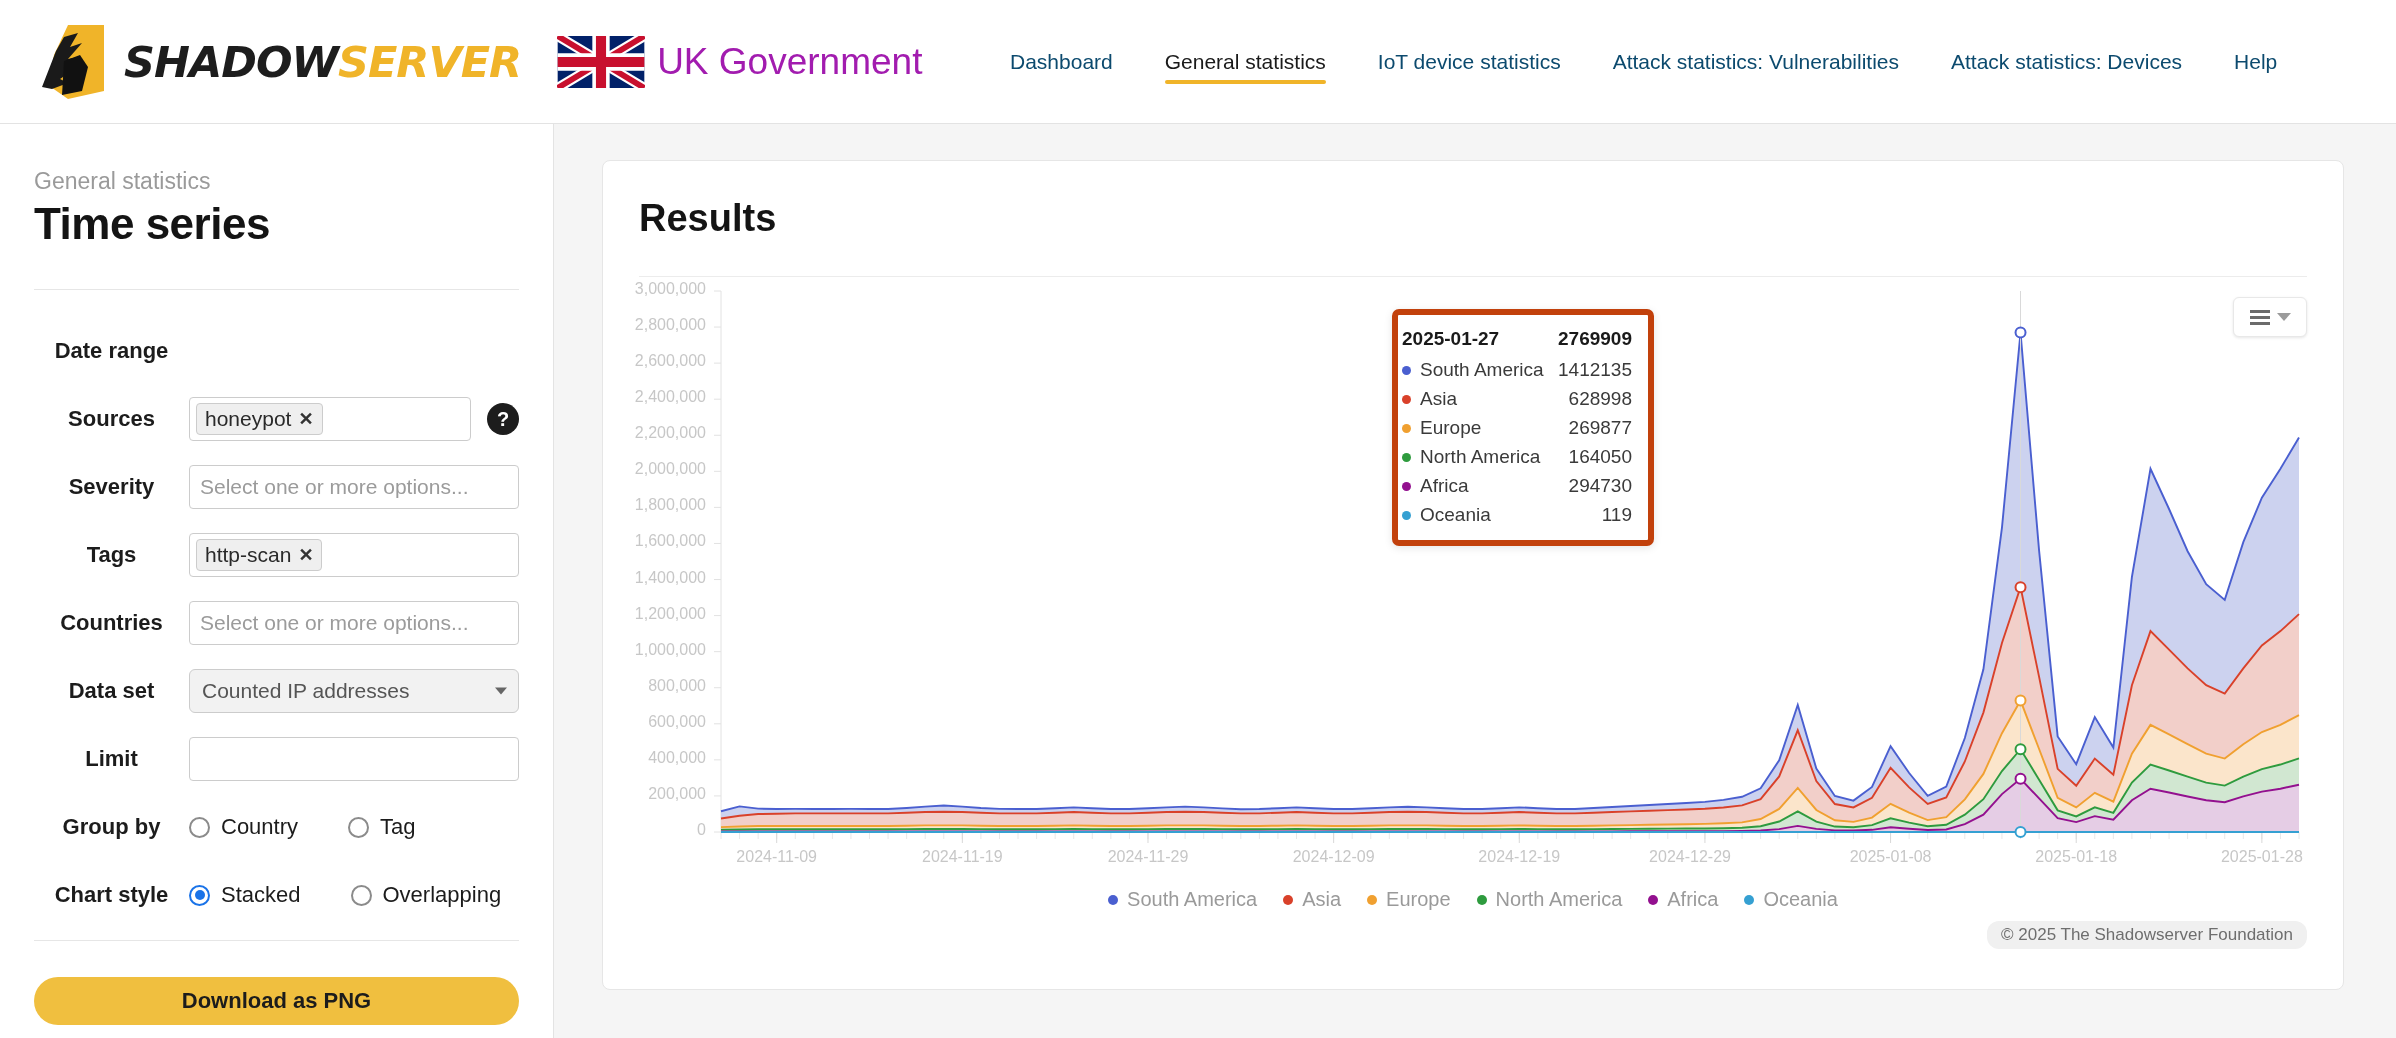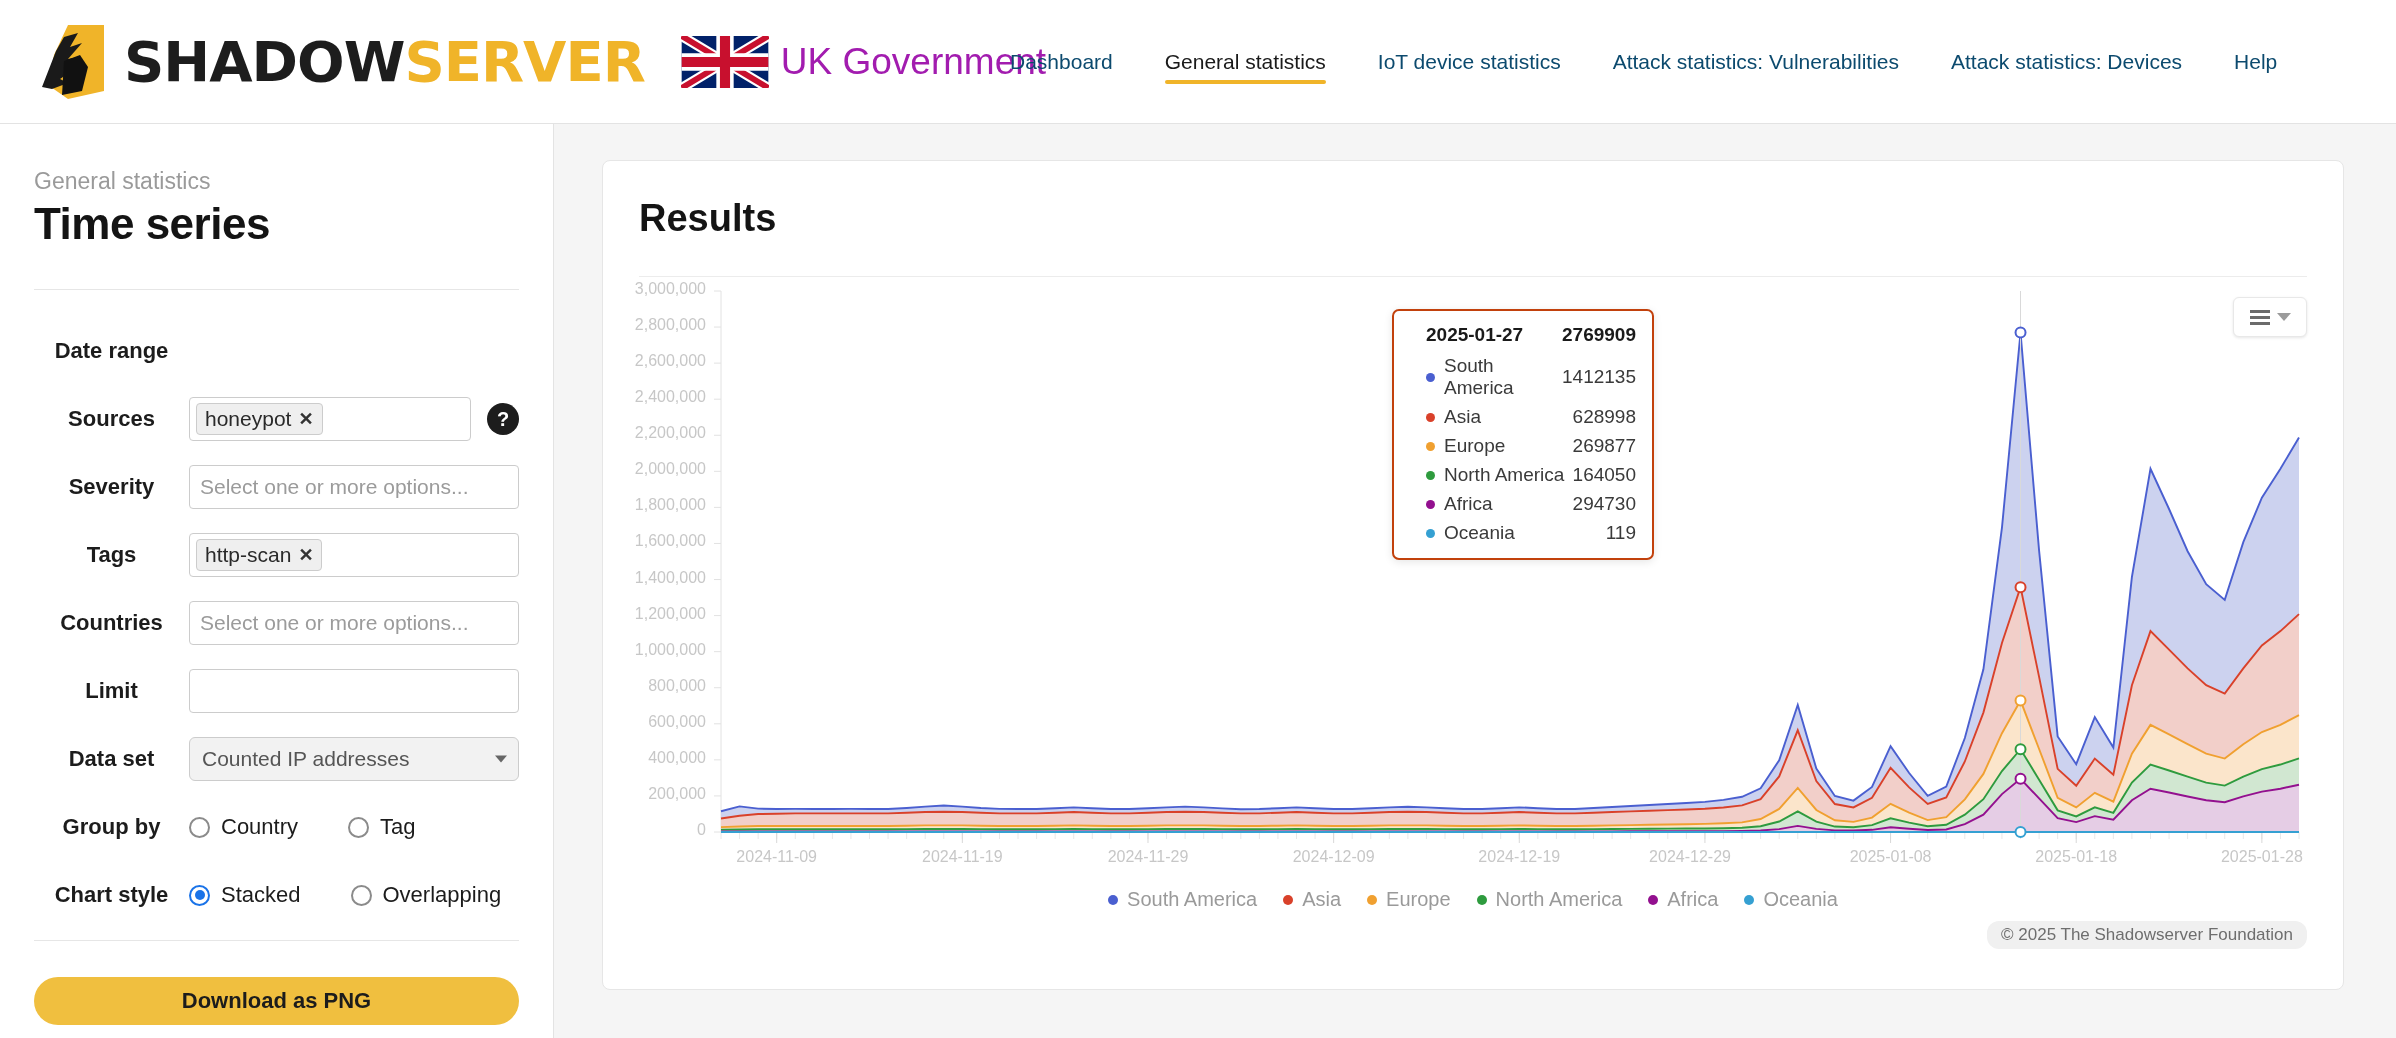--- a/index.html
+++ b/index.html
@@ -14,21 +14,21 @@
   
   #topbar {
     height:124px; width:100%;
     background:#fff;
     border-bottom:1px solid #e3e3e3;
     display:flex; align-items:center;
     position:relative;
   }
   #brand { display:flex; align-items:center; padding-left:34px; }
   .logo-mark { width:78px; height:74px; position:relative; margin-right:12px; }
-  .logo-word { font-size:56px; font-weight:bold; letter-spacing:-1px; font-family:"DejaVu Sans", sans-serif;}
+  .logo-word { font-size:43px; font-weight:bold; font-style:italic; letter-spacing:-1px; font-family:"DejaVu Sans", sans-serif;}
   .lw-a { color:#1d1d1d; }
   .lw-b { color:#f0b429; }
   #uk-block { display:flex; align-items:center; margin-left:36px; }
   .uk-flag { width:88px; height:52px; margin-right:12px; }
   .uk-text { font-size:37px; color:#a21caf; font-family:"Liberation Sans", sans-serif; }
 
   #mainnav { position:absolute; left:1010px; top:0; height:124px; display:flex; align-items:center; gap:0; }
   .nav-item {
     font-size:21px; color:#0c4a6e; padding:6px 0; margin-right:52px;
     white-space:nowrap; cursor:pointer; position:relative;
@@ -127,22 +127,22 @@
   .burger i { display:block; width:20px; height:3px; background:#6b6b6b; }
   .mini-caret { width:0; height:0; border-left:7px solid transparent; border-right:7px solid transparent; border-top:8px solid #9b9b9b; }
 
   #plot { position:absolute; left:0; top:0; width:100%; height:100%; }
   .ylab { position:absolute; font-size:16px; color:#c7c7c7; text-align:right; width:110px; font-family:"Liberation Sans", sans-serif;}
   .xlab { position:absolute; font-size:16px; color:#c7c7c7; text-align:center; width:140px; font-family:"Liberation Sans", sans-serif;}
 
   
   #tooltip {
     position:absolute; left:789px; top:32px; width:262px;
-    background:#fff; border:2px solid #c2410c; border-radius:7px;
-    box-shadow:0 2px 8px rgba(0,0,0,.10); padding:13px 16px 14px 32px; z-index:7;
+    background:#fff; border:6px solid #c2410c; border-radius:7px;
+    box-shadow:0 2px 8px rgba(0,0,0,.10); padding:13px 16px 14px 4px; z-index:7;
   }
   .tt-head { display:flex; justify-content:space-between; font-size:19px; font-weight:bold; color:#1a1a1a; margin-bottom:9px;}
   .tt-row { display:flex; align-items:center; font-size:19px; color:#3a3a3a; margin-top:7px; }
   .tt-dot { width:9px; height:9px; border-radius:50%; margin-right:9px; flex:none; }
   .tt-name { flex:1; }
   .tt-val { text-align:right; }
 
   
   #legend { position:absolute; bottom:56px; left:0; width:100%;
             display:flex; justify-content:center; align-items:center; gap:0; }
@@ -243,35 +243,35 @@
       <div class="frow">
         <div class="flabel">Countries</div>
         <div class="control">
           <div class="text-box">
             <span>Select one or more options...</span>
           </div>
         </div>
       </div>
 
       <div class="frow">
+        <div class="flabel">Data set</div>
+        <div class="control">
+          <div class="select-box">
+            <span>Counted IP addresses</span>
+          </div>
+          <span class="caret"></span>
+        </div>
+      </div>
+
+      <div class="frow">
         <div class="flabel">Limit</div>
         <div class="control">
           <div class="text-box">
             <span></span>
           </div>
-        </div>
-      </div>
-
-      <div class="frow">
-        <div class="flabel">Data set</div>
-        <div class="control">
-          <div class="select-box">
-            <span>Counted IP addresses</span>
-          </div>
-          <span class="caret"></span>
         </div>
       </div>
 
       <div class="frow">
         <div class="flabel">Group by</div>
         <div class="radio-group">
           <div class="radio-item">
             <span class="radio"></span>
             <span class="radio-label">Country</span>
           </div>

